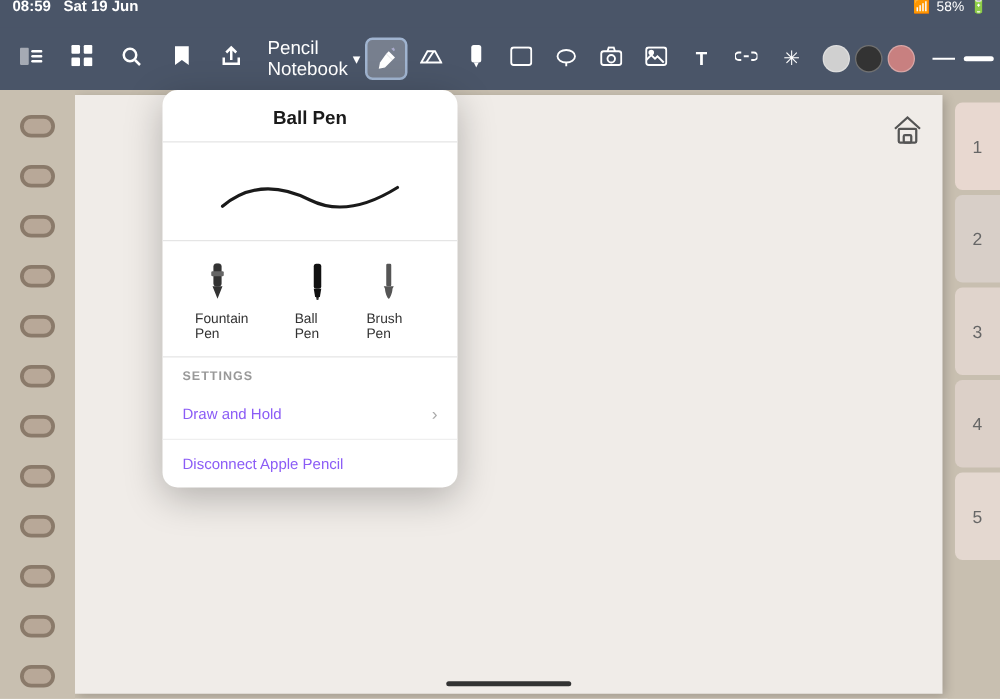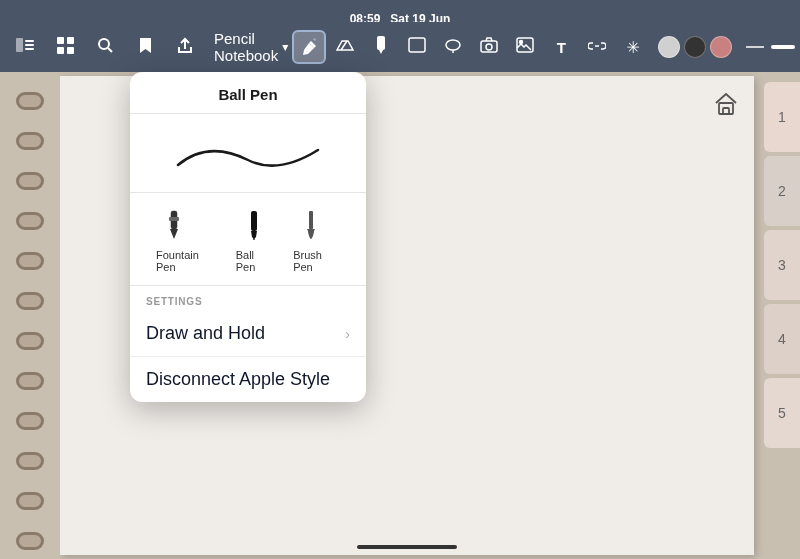--- a/index.html
+++ b/index.html
@@ -13,25 +13,24 @@
       position: relative;
     }
 
     
     #status-bar {
       position: absolute;
       top: 0; left: 0; right: 0;
       height: 22px;
       background: #4a5568;
       display: flex;
-      align-items: center;
+      align-items: flex-end;
       justify-content: space-between;
       padding: 12px 10px;
       z-index: 100;
-      flex-direction: column;
     }
     #status-bar .time {
       color: white;
       font-size: 12px;
       font-weight: 600;
     }
     #status-bar .status-icons {
       display: flex;
       align-items: center;
       gap: 5px;
@@ -295,22 +294,22 @@
       padding: 12px 16px;
       border-bottom: 1px solid #efefef;
       cursor: pointer;
     }
 
     .settings-row:last-child {
       border-bottom: none;
     }
 
     .settings-row-label {
-      font-size: 18px;
-      color: #0f172a;
+      font-size: 12px;
+      color: #8b5cf6;
     }
 
     .chevron {
       color: #aaa;
       font-size: 14px;
     }
 
     
     #bottom-hint {
       position: absolute;
@@ -589,16 +588,16 @@
   <div id="settings-section">
     <div class="settings-label">Settings</div>
 
     <div class="settings-row">
       <span class="settings-row-label">Draw and Hold</span>
       <span class="chevron">›</span>
     </div>
 
 
     <div class="settings-row">
-      <span class="settings-row-label">Disconnect Apple Style</span>
+      <span class="settings-row-label">Disconnect Apple Pencil</span>
     </div>
   </div>
 </div>
 
 </body></html>

